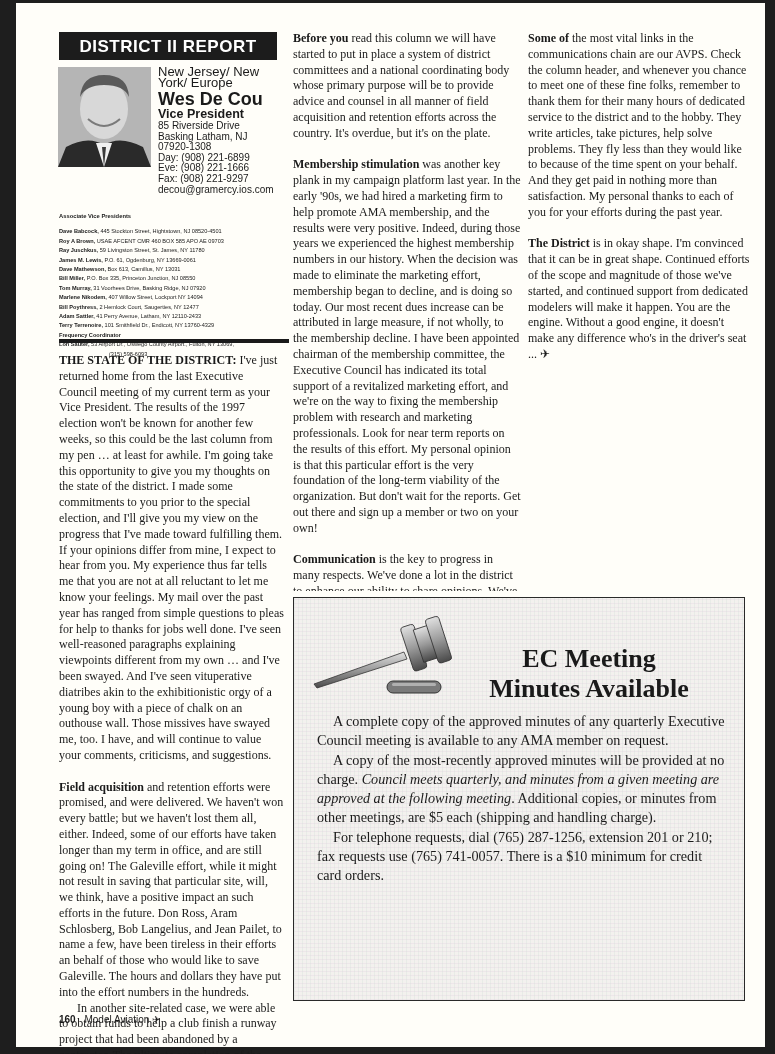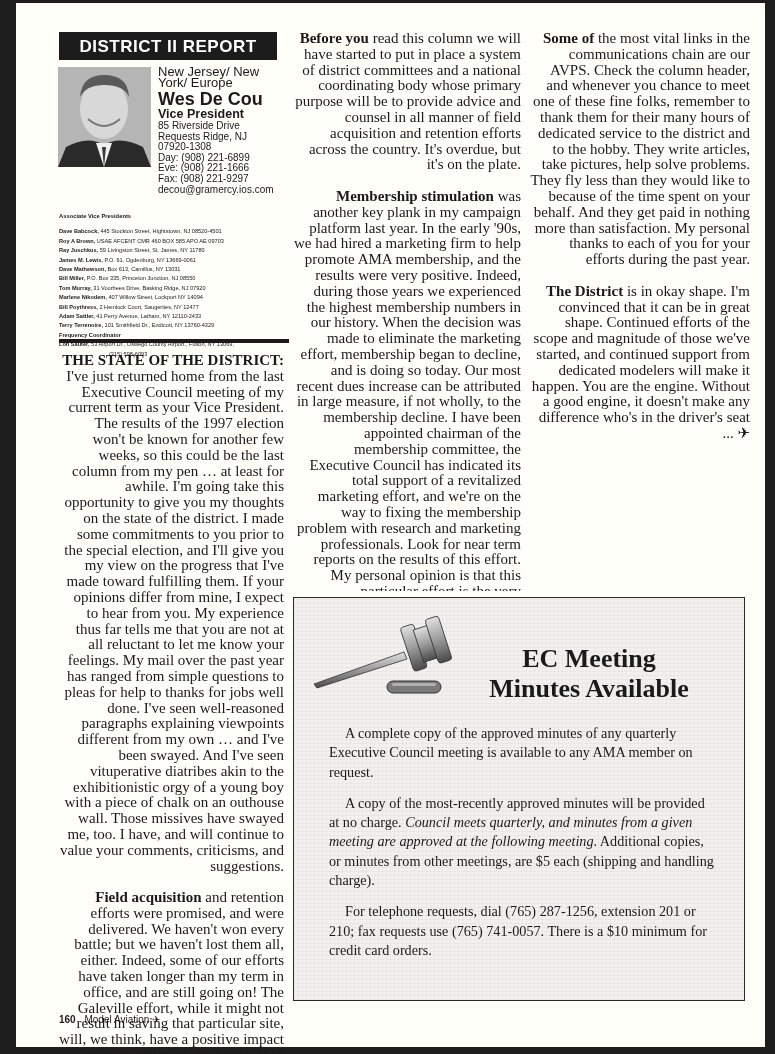--- a/index.html
+++ b/index.html
@@ -1,19 +1,19 @@
 <!DOCTYPE html>
 <html><head>
 <meta charset="utf-8">
 <style>
   html, body { margin:0; padding:0; }
   body { width:775px; height:1054px; background:#1e1e1e; position:relative; overflow:hidden; }
   .page { position:absolute; left:16px; top:3px; width:749px; height:1044px; background:#fffef9; }
 
-  .col { position:absolute; font-family:"Liberation Serif",serif; font-size:15px; line-height:15.8px; color:#1a1a1a; text-align:right; }
+  .col { position:absolute; font-family:"Liberation Serif",serif; font-size:12px; line-height:15.8px; color:#1a1a1a; text-align:left; }
   .col p { margin:0 0 15.8px 0; }
   .col p.tight { margin-bottom:0; }
   .col p.indent { text-indent:18px; }
   .col b { font-weight:bold; }
 
   .banner { position:absolute; left:43px; top:29px; width:218px; height:28px; background:#1c1c1c; color:#fff; font-family:"Liberation Sans",sans-serif; font-weight:bold; font-size:17px; letter-spacing:0.5px; text-align:center; line-height:30px; }
   .photo { position:absolute; left:42px; top:64px; width:93px; height:100px; background:linear-gradient(180deg,#bdbdbd 0%,#9e9e9e 60%,#6a6a6a 100%); overflow:hidden; }
   .contact { position:absolute; left:142px; top:63px; width:130px; font-family:"Liberation Sans",sans-serif; color:#1a1a1a; }
   .contact .region { font-size:13px; line-height:11px; margin-bottom:2px; }
   .contact .name { font-size:18px; font-weight:bold; line-height:18px; }
@@ -26,21 +26,21 @@
   .avp .cont { padding-left:50px; }
   .rule { position:absolute; left:43px; top:336px; width:230px; height:4px; background:#1a1a1a; }
 
   .box { position:absolute; left:277px; top:594px; width:450px; height:402px; border:1.5px solid #2a2a2a;
          background-color:#f3f1ee;
          background-image:
            repeating-linear-gradient(0deg, rgba(220,200,220,0.25) 0px, rgba(220,200,220,0.25) 1px, transparent 1px, transparent 4px),
            repeating-linear-gradient(90deg, rgba(200,220,210,0.25) 0px, rgba(200,220,210,0.25) 1px, transparent 1px, transparent 4px); }
   .box-title { position:absolute; left:150px; top:46px; width:290px; text-align:center; font-family:Liberation Serif, serif; font-weight:bold; font-size:26px; line-height:30px; color:#1a1a1a; }
   .box-body { position:absolute; left:23px; top:114px; width:410px; font-family:"Liberation Serif",serif; font-size:14.2px; line-height:19.3px; color:#1a1a1a; }
-  .box-body p { margin:12px; text-indent:16px; }
+  .box-body p { margin:0; text-indent:16px; }
   .gavel { position:absolute; left:18px; top:16px; width:140px; height:80px; }
 
   .footer { position:absolute; left:43px; top:1011px; font-family:"Liberation Sans",sans-serif; font-size:10px; color:#1a1a1a; }
   .footer .num { font-weight:bold; margin-right:6px; }
 </style>
 </head>
 <body>
 
 <div class="page">
 
@@ -56,21 +56,21 @@
       <path d="M38 76 L46 100 L54 76 Z" fill="#f0f0f0"></path>
       <path d="M44 80 L46 100 L48 80 Z" fill="#3a3a3a"></path>
     </svg>
   </div>
 
   <div class="contact">
     <div class="region">New Jersey/ New York/ Europe</div>
     <div class="name">Wes De Cou</div>
     <div class="role">Vice President</div>
     <div class="line">85 Riverside Drive</div>
-    <div class="line">Requests Ridge, NJ</div>
+    <div class="line">Basking Latham, NJ</div>
     <div class="line">07920-1308</div>
     <div class="line">Day: (908) 221-6899</div>
     <div class="line">Eve: (908) 221-1666</div>
     <div class="line">Fax: (908) 221-9297</div>
     <div class="line">decou@gramercy.ios.com</div>
   </div>
 
   <div class="avp">
     <div class="hdr">Associate Vice Presidents</div>
     <div class="row"><b>Dave Babcock,</b> <span>445 Stockton Street, Hightstown, NJ 08520-4501</span></div>

